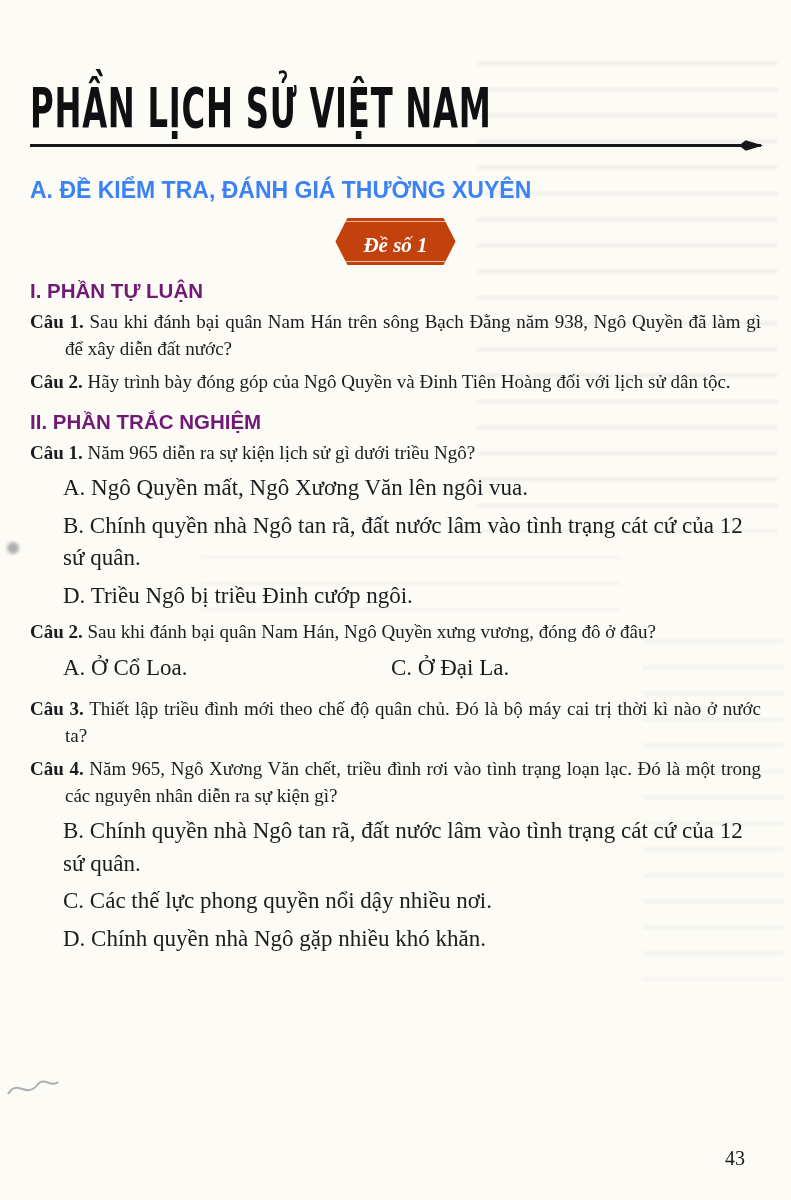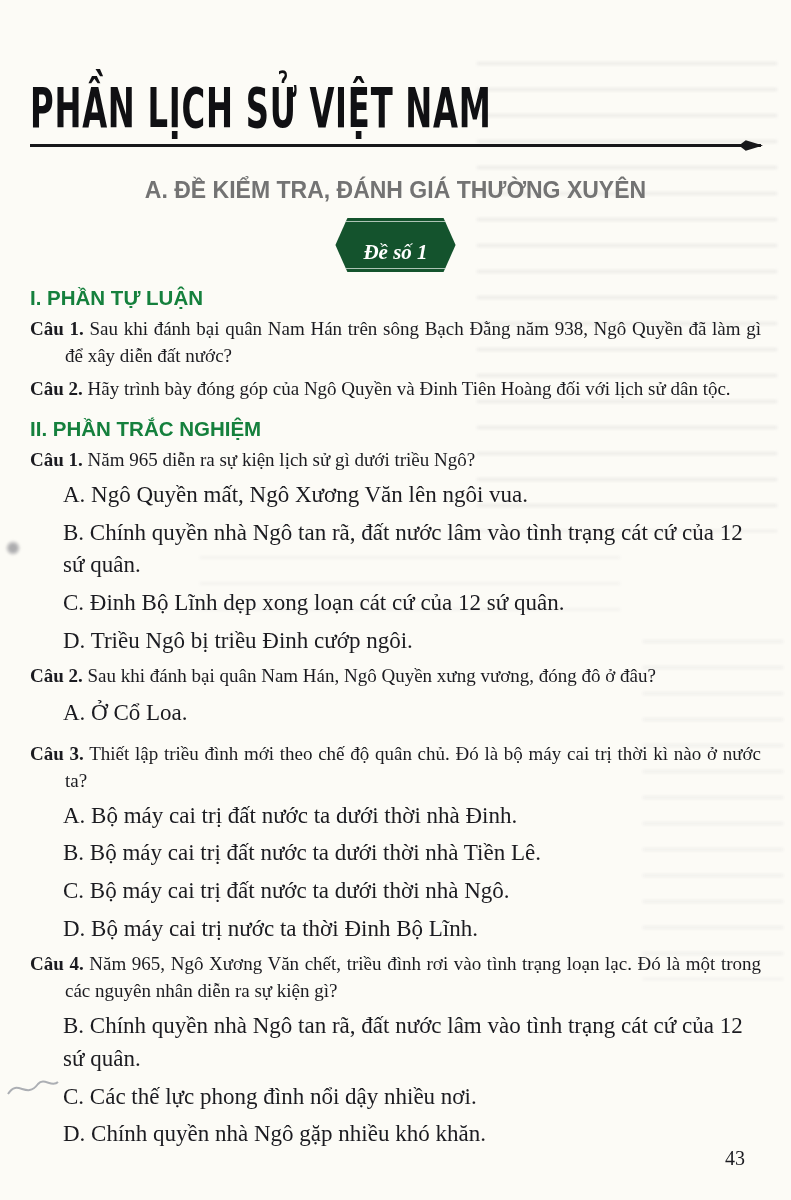--- a/index.html
+++ b/index.html
@@ -56,50 +56,49 @@
     position: absolute; right: -2px; top: 50%;
     transform: translateY(-50%);
     width: 24px; height: 12px; background: #17171a;
     clip-path: polygon(0 50%, 28% 6%, 100% 50%, 28% 94%);
   }
 
   .section-heading {
     font-family: "Liberation Sans", sans-serif;
     font-weight: bold;
     font-size: 23px;
-    text-align: center;
-    color: #737373;
+    color: #3b82f6;
     margin: 30px 0 0;
   }
 
   .badge-row { display: flex; justify-content: center; margin: 14px 0 6px; }
   .badge {
     position: relative;
-    background: #14532d;
+    background: #c2410c;
     color: #ffffff;
     font-family: "Liberation Serif", serif;
     font-style: italic;
     font-weight: bold;
     font-size: 21px;
     line-height: 1;
-    padding: 24px 28px 9px;
+    padding: 17px 28px 9px;
     clip-path: polygon(12px 0, calc(100% - 12px) 0, 100% 50%, calc(100% - 12px) 100%, 12px 100%, 0 50%);
   }
   .badge-inner-line {
     position: absolute; inset: 3px 10px;
     border-top: 1px solid rgba(255,255,255,.65);
     border-bottom: 1px solid rgba(255,255,255,.65);
     pointer-events: none;
   }
 
   .part-heading {
     font-family: "Liberation Sans", sans-serif;
     font-weight: bold;
     font-size: 20.5px;
-    color: #15803d;
+    color: #701a75;
     margin: 14px 0 2px;
   }
 
   
   .question {
     font-size: 19px;
     line-height: 1.42;
     text-align: justify;
     margin: 6px 0 2px;
     padding-left: 35px;
@@ -162,56 +161,50 @@
     <h3 class="part-heading">II. PHẦN TRẮC NGHIỆM</h3>
 
     <div class="mc-question">
       <p class="question">
         <span class="qlabel">Câu 1.</span>
         <span class="qtext">Năm 965 diễn ra sự kiện lịch sử gì dưới triều Ngô?</span>
       </p>
       <div class="options">
         <p class="option">A. Ngô Quyền mất, Ngô Xương Văn lên ngôi vua.</p>
         <p class="option">B. Chính quyền nhà Ngô tan rã, đất nước lâm vào tình trạng cát cứ của 12 sứ quân.</p>
-        <p class="option">C. Đinh Bộ Lĩnh dẹp xong loạn cát cứ của 12 sứ quân.</p>
         <p class="option">D. Triều Ngô bị triều Đinh cướp ngôi.</p>
       </div>
     </div>
 
     <div class="mc-question">
       <p class="question">
         <span class="qlabel">Câu 2.</span>
         <span class="qtext">Sau khi đánh bại quân Nam Hán, Ngô Quyền xưng vương, đóng đô ở đâu?</span>
       </p>
       <div class="options two-col">
         <p class="option">A. Ở Cổ Loa.</p>
+        <p class="option">C. Ở Đại La.</p>
       </div>
     </div>
 
     <div class="mc-question">
       <p class="question">
         <span class="qlabel">Câu 3.</span>
         <span class="qtext">Thiết lập triều đình mới theo chế độ quân chủ. Đó là bộ máy cai trị thời kì nào ở nước ta?</span>
       </p>
-      <div class="options">
-        <p class="option">A. Bộ máy cai trị đất nước ta dưới thời nhà Đinh.</p>
-        <p class="option">B. Bộ máy cai trị đất nước ta dưới thời nhà Tiền Lê.</p>
-        <p class="option">C. Bộ máy cai trị đất nước ta dưới thời nhà Ngô.</p>
-        <p class="option">D. Bộ máy cai trị nước ta thời Đinh Bộ Lĩnh.</p>
-      </div>
     </div>
 
     <div class="mc-question">
       <p class="question">
         <span class="qlabel">Câu 4.</span>
         <span class="qtext">Năm 965, Ngô Xương Văn chết, triều đình rơi vào tình trạng loạn lạc. Đó là một trong các nguyên nhân diễn ra sự kiện gì?</span>
       </p>
       <div class="options">
         <p class="option">B. Chính quyền nhà Ngô tan rã, đất nước lâm vào tình trạng cát cứ của 12 sứ quân.</p>
-        <p class="option">C. Các thế lực phong đình nổi dậy nhiều nơi.</p>
+        <p class="option">C. Các thế lực phong quyền nổi dậy nhiều nơi.</p>
         <p class="option">D. Chính quyền nhà Ngô gặp nhiều khó khăn.</p>
       </div>
     </div>
 
   </div>
 
   <div class="page-number">43</div>
 </div>
 
 </body></html>

